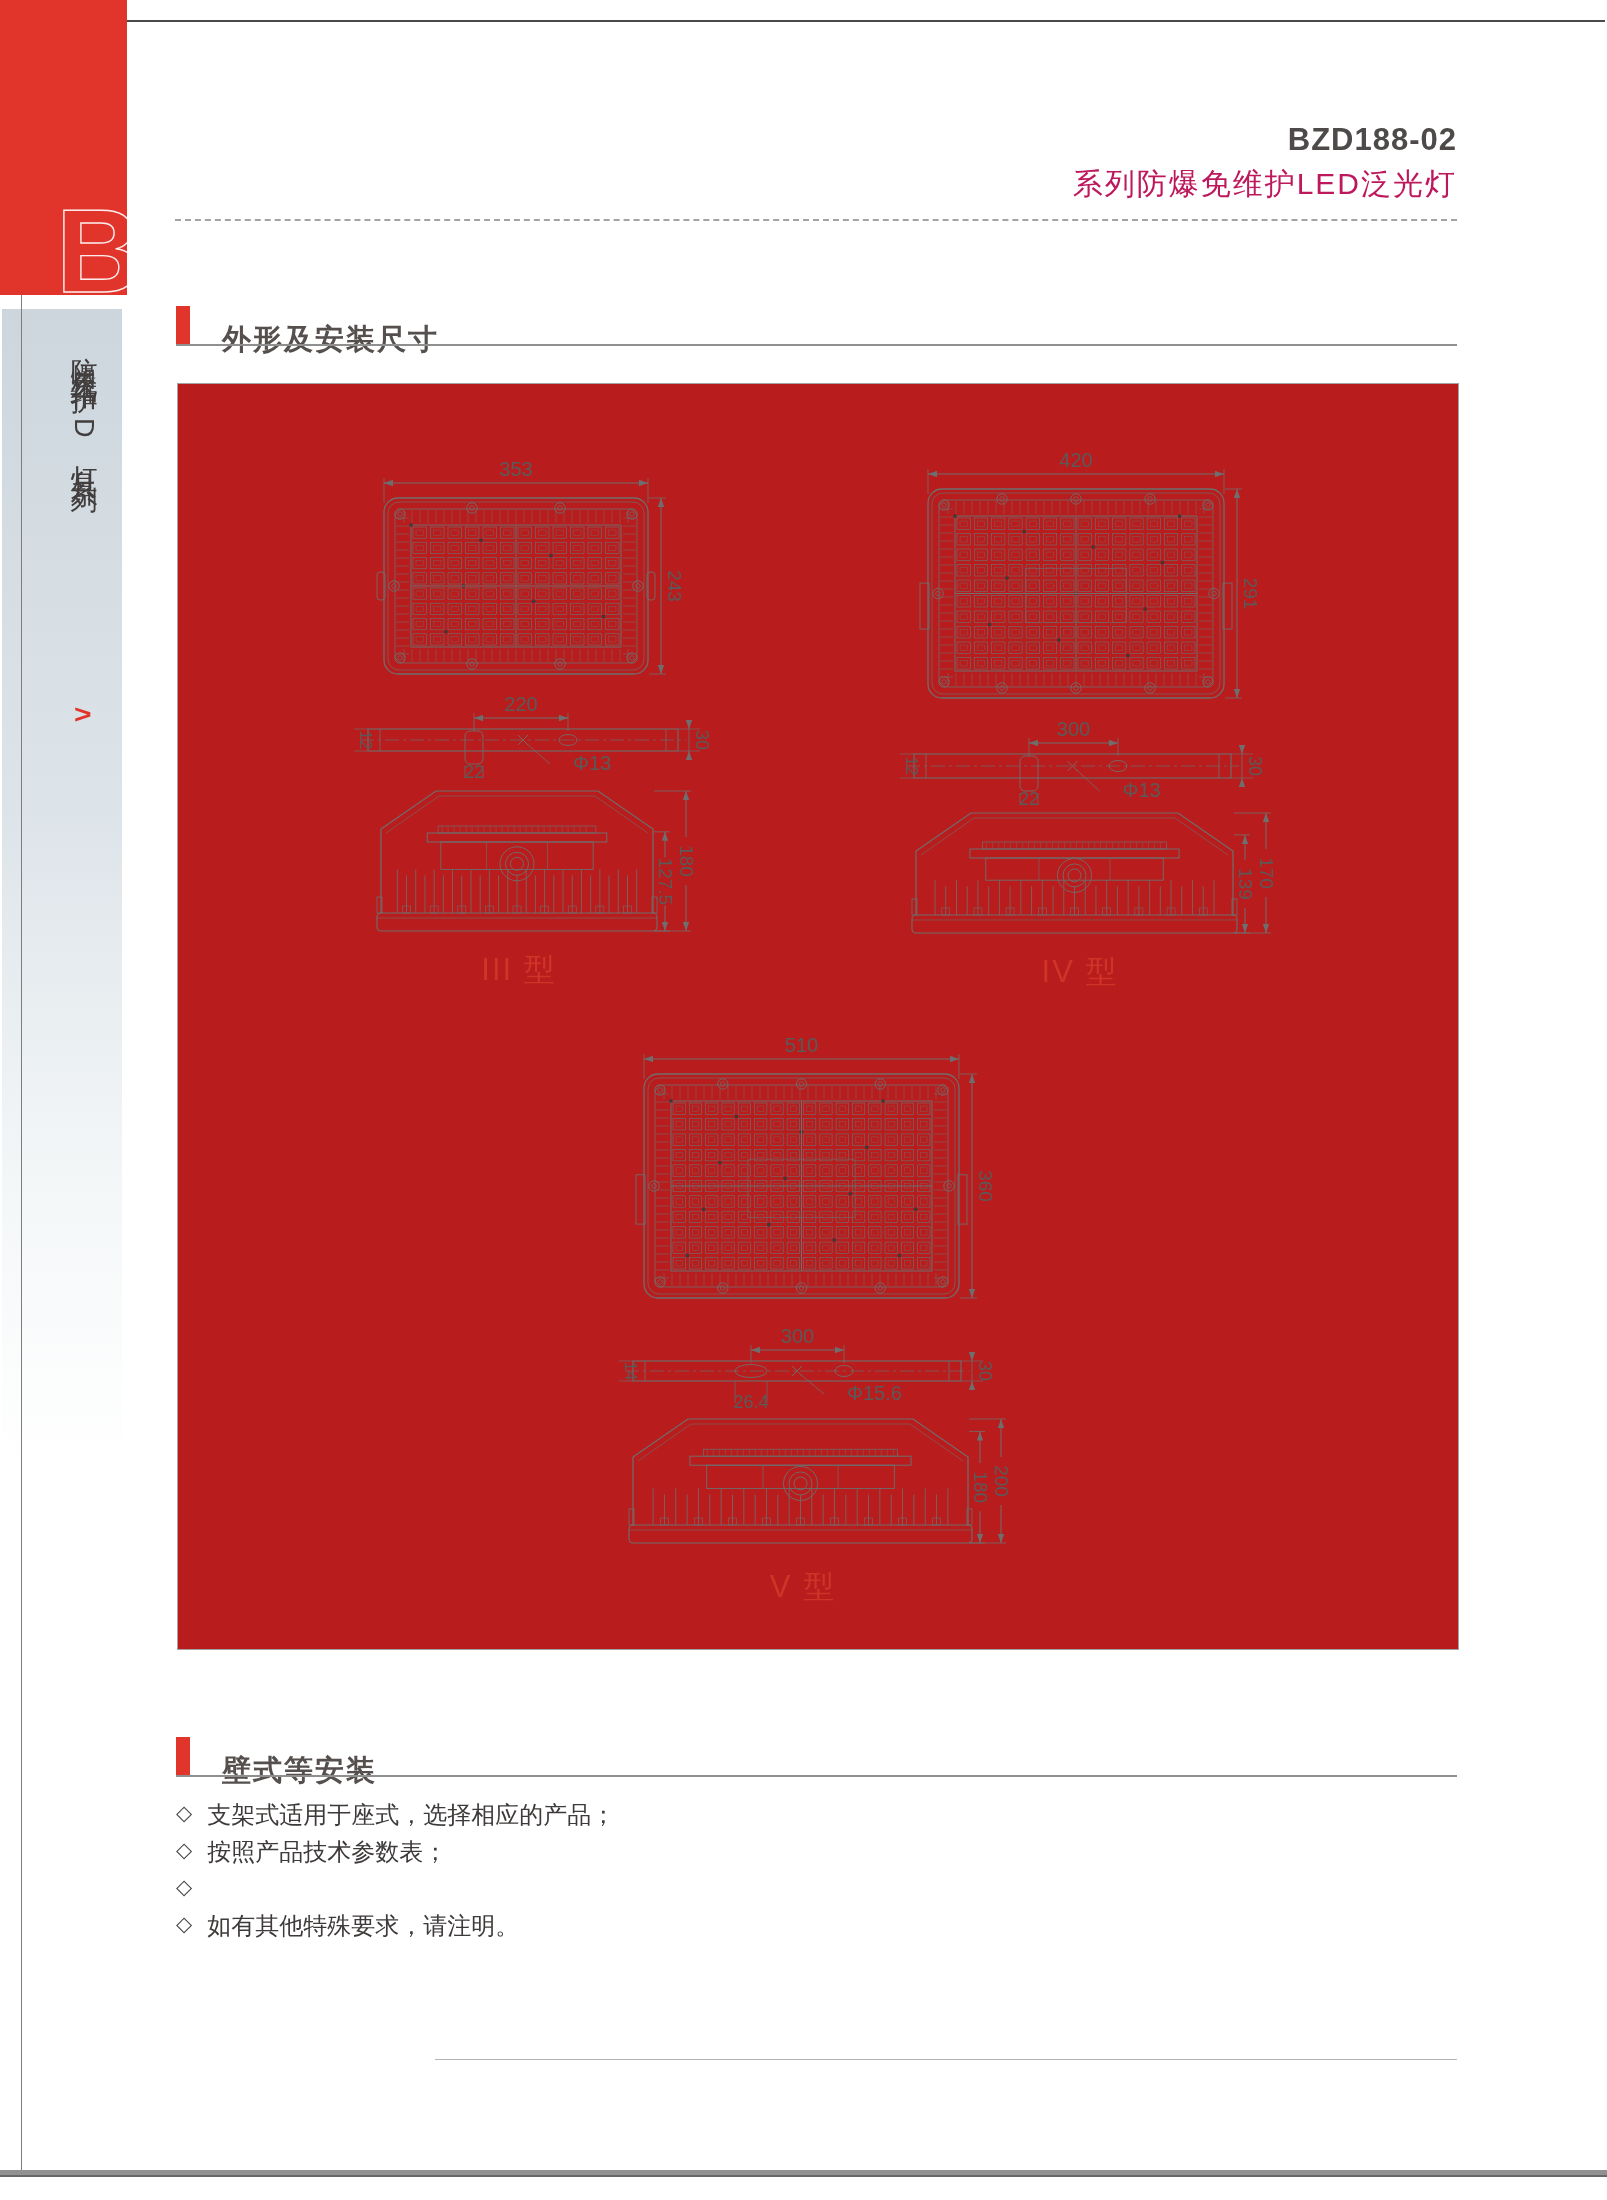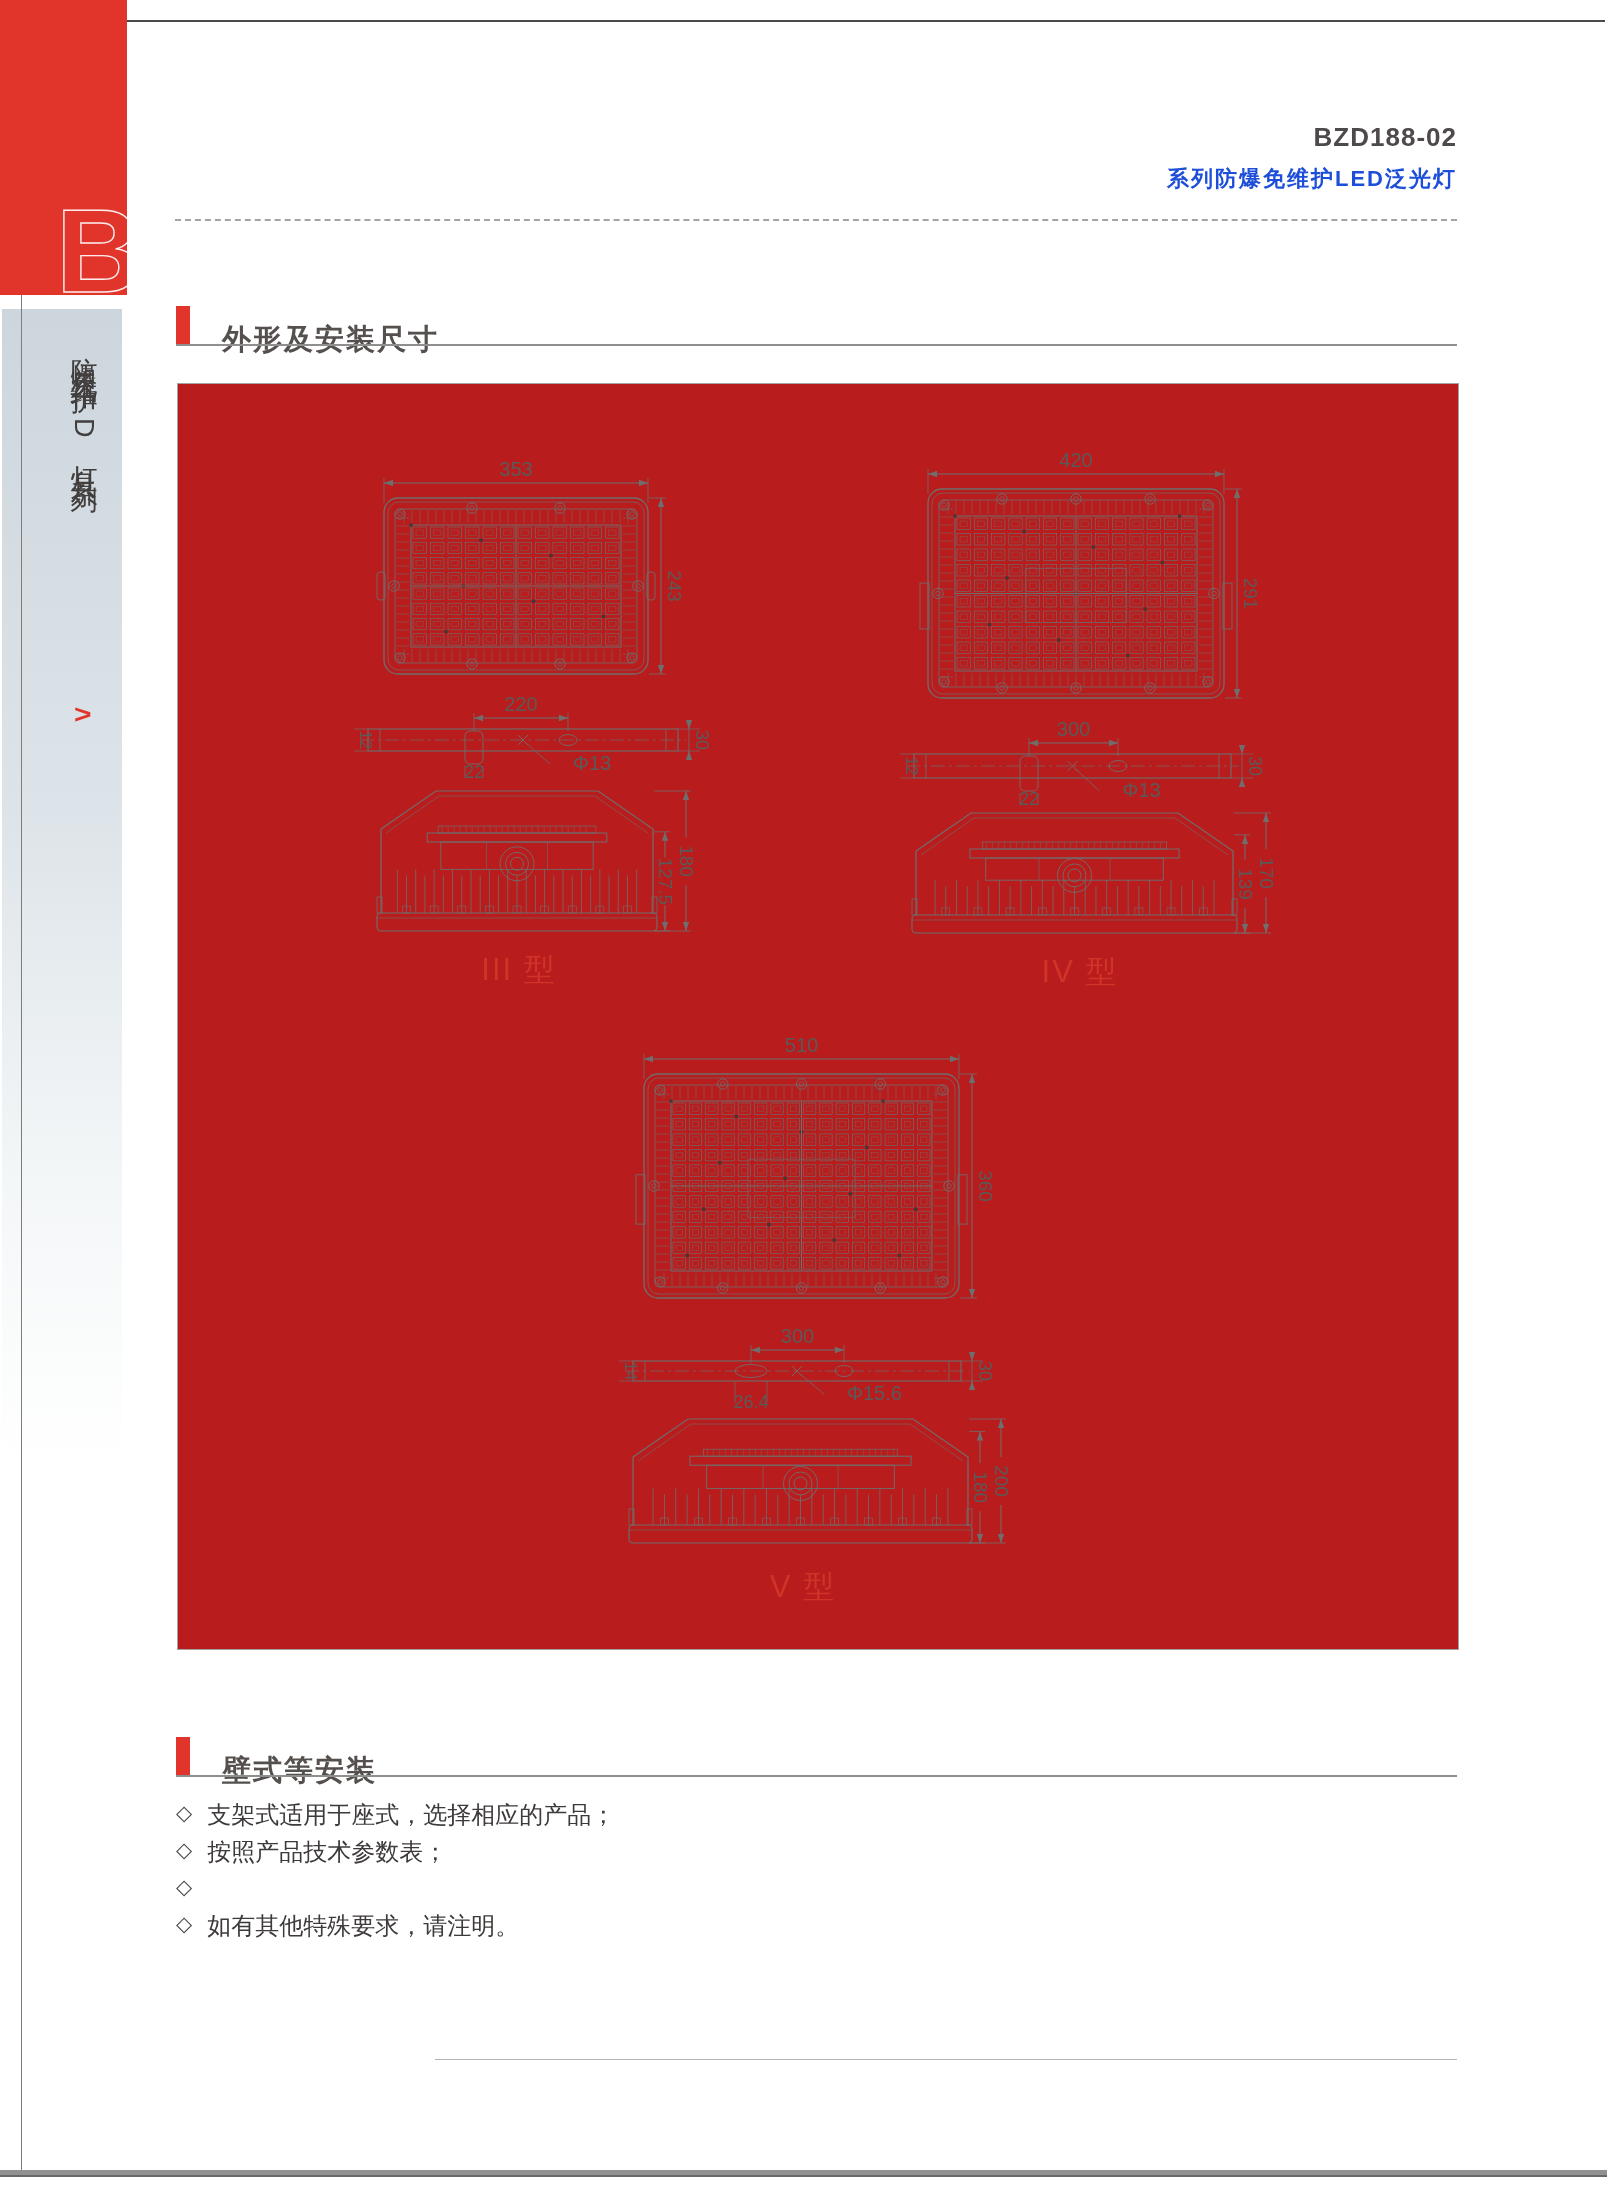--- a/index.html
+++ b/index.html
@@ -2,22 +2,22 @@
 <html><head>
 <meta charset="utf-8">
 <style>
   html,body{margin:0;padding:0;background:#ffffff;}
   .page{position:relative;width:1607px;height:2200px;background:#fff;overflow:hidden;
         font-family:"Liberation Sans","DejaVu Sans",sans-serif;}
   .abs{position:absolute;}
   
   .logo{left:0;top:0;width:127px;height:295px;background:#e1352b;overflow:hidden;}
   .topline{left:127px;top:20px;width:1478px;height:2px;background:#4a4a4a;}
-  .title{right:150px;top:122px;font-size:26px;font-weight:700;color:#4e4a49;letter-spacing:1px;}
-  .subtitle{right:150px;top:164px;font-size:22px;font-weight:700;color:#1d4ed8;letter-spacing:2px;}
+  .title{right:150px;top:122px;font-size:31px;font-weight:700;color:#4e4a49;letter-spacing:1px;}
+  .subtitle{right:150px;top:164px;font-size:30px;font-weight:400;color:#be185d;letter-spacing:2px;}
   .dashline{left:175px;top:219px;width:1282px;height:0;border-top:2px dashed #a3a3a3;}
   
   .sidegrad{left:2px;top:309px;width:120px;height:1255px;
             background:linear-gradient(to bottom,#cdd6dd 0%,#dde4e9 40%,#f4f7f8 70%,#ffffff 92%);}
   .vrule{left:21px;top:295px;width:1px;height:1877px;background:#7d7d7d;}
   .vtext{left:66px;top:336px;writing-mode:vertical-rl;text-orientation:mixed;
          font-size:27px;letter-spacing:7px;color:#413e3d;font-weight:400;}
   .varrow{left:74px;top:698px;font-size:30px;font-weight:700;color:#e1352b;transform:scaleY(.85);}
   
   .secbar{left:176px;width:14px;height:39px;background:#e1352b;}

